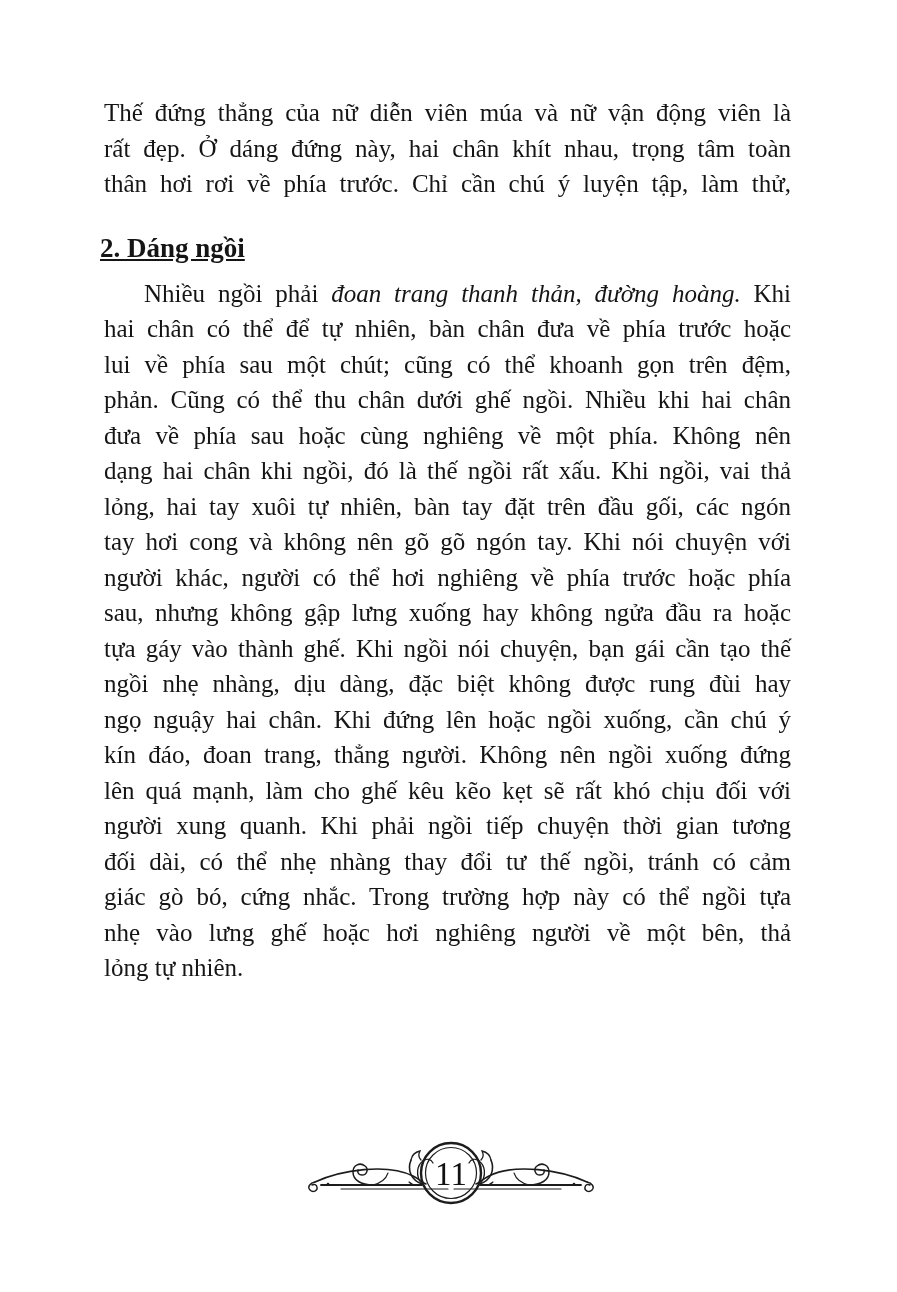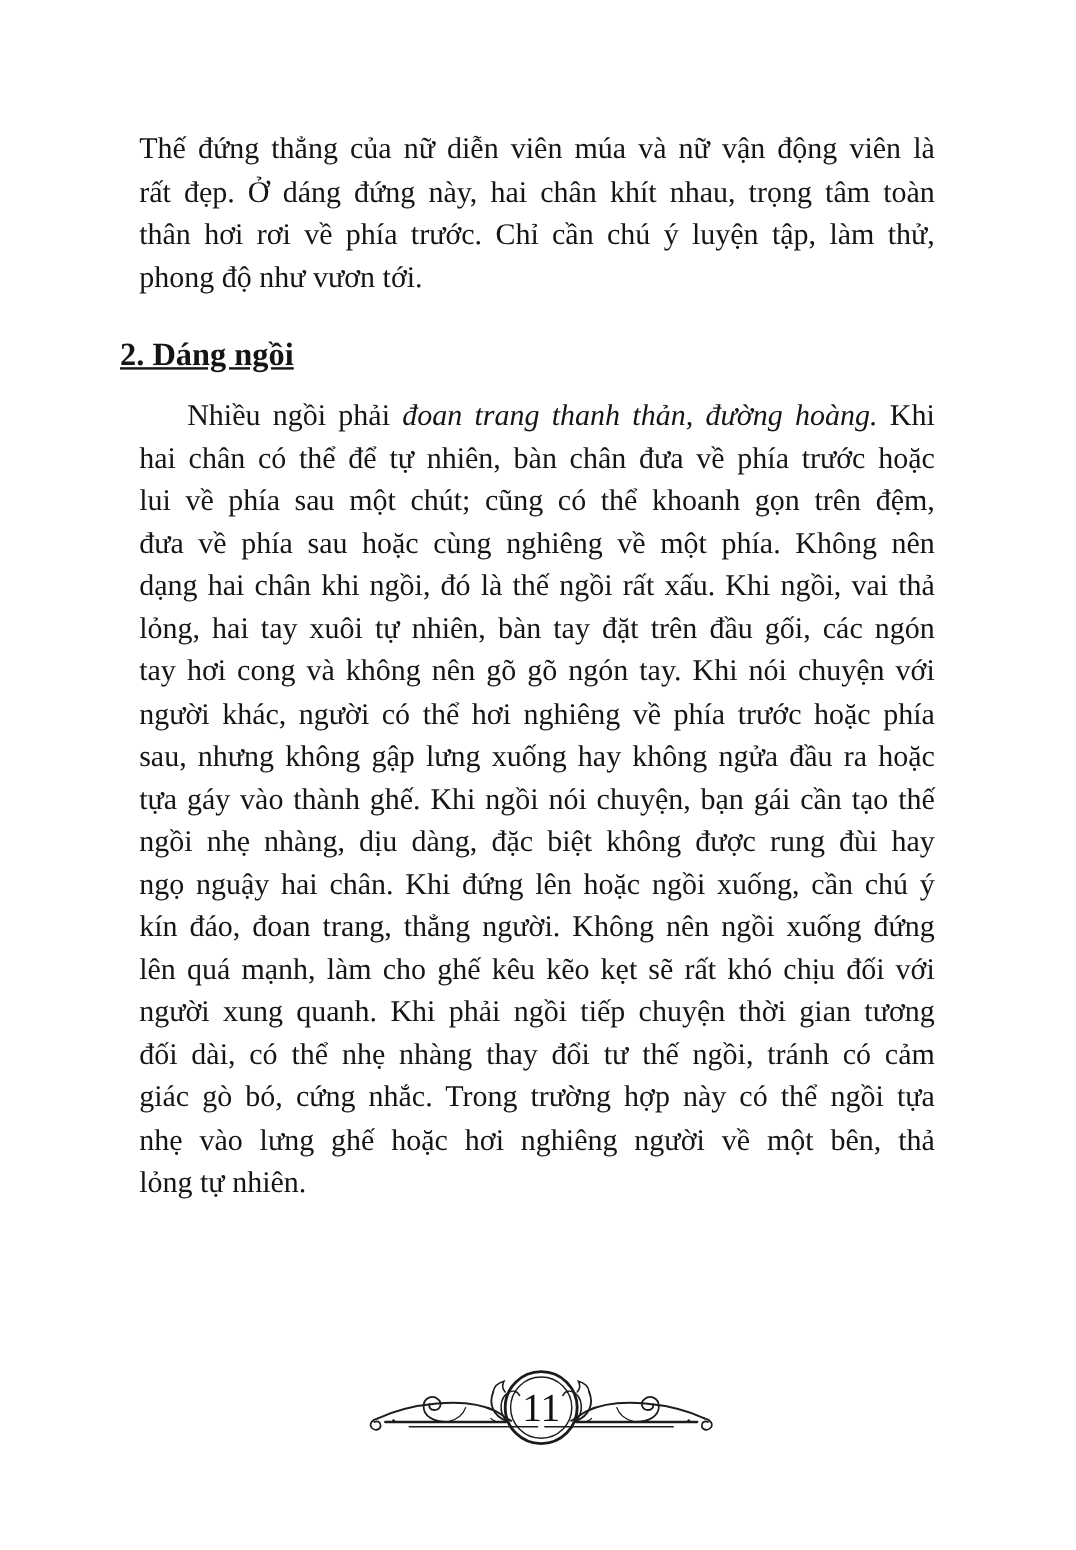--- a/index.html
+++ b/index.html
@@ -19,21 +19,21 @@
     position: absolute;
     inset: 0;
   }
   .text-column {
     position: absolute;
     left: 100px;
     top: 91px;
     width: 695px;
   }
   .para {
-    margin: 16px;
+    margin: 4px;
   }
   .line {
     font-size: 25px;
     line-height: 35.5px;
     text-align: justify;
     text-align-last: justify;
   }
   .line.last {
     text-align-last: left;
   }
@@ -68,29 +68,29 @@
 <body>
 
 <div class="page">
 
   <div class="text-column">
 
     <div class="para">
         <div class="line"><span>Thế đứng thẳng của nữ diễn viên múa và nữ vận động viên là</span></div>
         <div class="line"><span>rất đẹp. Ở dáng đứng này, hai chân khít nhau, trọng tâm toàn</span></div>
         <div class="line"><span>thân hơi rơi về phía trước. Chỉ cần chú ý luyện tập, làm thử,</span></div>
-        <div class="line last"><span>phong độ như vươn tới.</span></div>
       </div>
 
     <div class="section-heading">2. Dáng ngồi</div>
 
     <div class="para">
         <div class="line indent"><span>Nhiều ngồi phải </span><i>đoan trang thanh thản, đường hoàng.</i><span> Khi</span></div>
         <div class="line"><span>hai chân có thể để tự nhiên, bàn chân đưa về phía trước hoặc</span></div>
         <div class="line"><span>lui về phía sau một chút; cũng có thể khoanh gọn trên đệm,</span></div>
+        <div class="line"><span>phản. Cũng có thể thu chân dưới ghế ngồi. Nhiều khi hai chân</span></div>
         <div class="line"><span>đưa về phía sau hoặc cùng nghiêng về một phía. Không nên</span></div>
         <div class="line"><span>dạng hai chân khi ngồi, đó là thế ngồi rất xấu. Khi ngồi, vai thả</span></div>
         <div class="line"><span>lỏng, hai tay xuôi tự nhiên, bàn tay đặt trên đầu gối, các ngón</span></div>
         <div class="line"><span>tay hơi cong và không nên gõ gõ ngón tay. Khi nói chuyện với</span></div>
         <div class="line"><span>người khác, người có thể hơi nghiêng về phía trước hoặc phía</span></div>
         <div class="line"><span>sau, nhưng không gập lưng xuống hay không ngửa đầu ra hoặc</span></div>
         <div class="line"><span>tựa gáy vào thành ghế. Khi ngồi nói chuyện, bạn gái cần tạo thế</span></div>
         <div class="line"><span>ngồi nhẹ nhàng, dịu dàng, đặc biệt không được rung đùi hay</span></div>
         <div class="line"><span>ngọ nguậy hai chân. Khi đứng lên hoặc ngồi xuống, cần chú ý</span></div>
         <div class="line"><span>kín đáo, đoan trang, thẳng người. Không nên ngồi xuống đứng</span></div>

